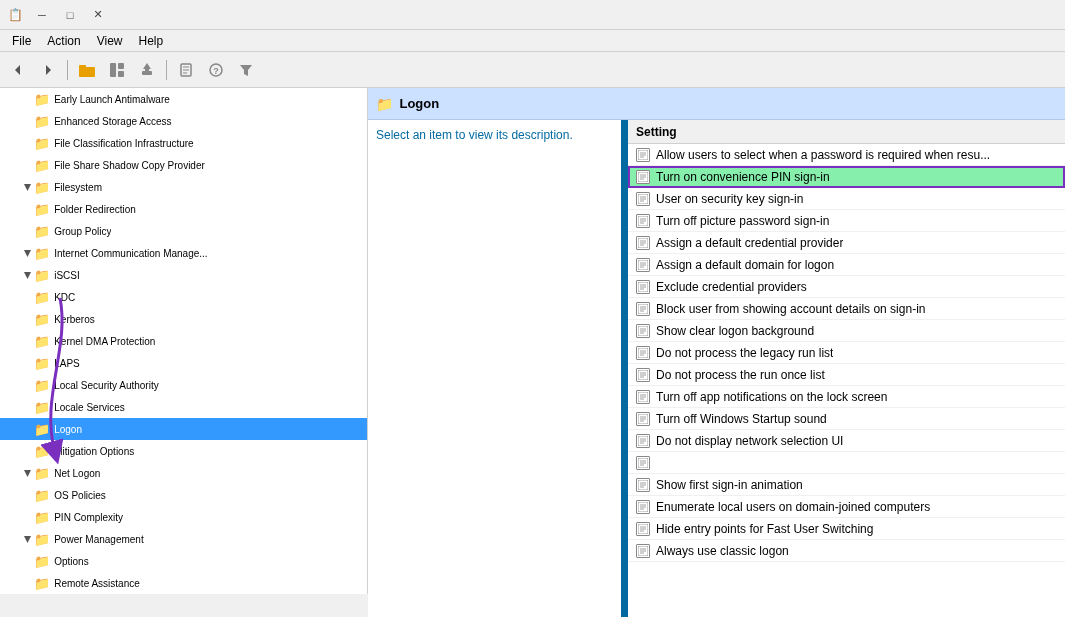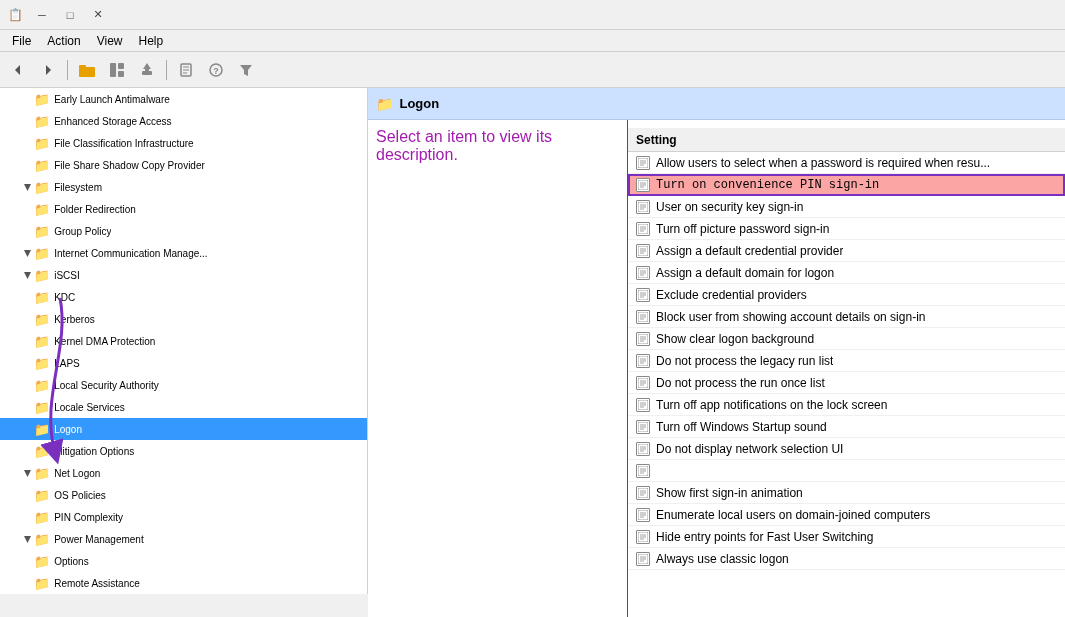--- a/index.html
+++ b/index.html
@@ -166,57 +166,55 @@
     .right-content {
       display: flex;
       flex: 1;
       overflow: hidden;
     }
 
     
     .desc-panel {
       width: 260px;
       padding: 8px;
-      border-right: 1px solid #0369a1;
-      font-size: 16px;
-      color: #a21caf;
+      border-right: 7px solid #0369a1;
+      font-size: 12px;
+      color: #0369a1;
     }
 
     
     .settings-panel {
       flex: 1;
       overflow-y: auto;
     }
 
     .settings-header {
       height: 24px;
       display: flex;
       align-items: center;
       padding: 0 8px;
       background: #f0f0f0;
       border-bottom: 1px solid #d0d0d0;
       font-weight: 600;
       font-size: 12px;
       color: #000;
-      margin-top: 8px;
     }
 
     .setting-row {
       display: flex;
       align-items: center;
       height: 22px;
       padding: 8px 8px;
       cursor: pointer;
       border-bottom: 1px solid #f0f0f0;
     }
     .setting-row.highlighted {
       outline: 2px solid #7b2fbe;
       outline-offset: -2px;
-      background: #fca5a5;
-      font-family: Liberation Mono, monospace;
+      background: #86efac;
     }
 
     .setting-icon {
       width: 14px; height: 14px;
       border: 1px solid #888;
       border-radius: 1px;
       margin-right: 6px;
       display: flex; align-items: center; justify-content: center;
       font-size: 8px;
       color: #666;

